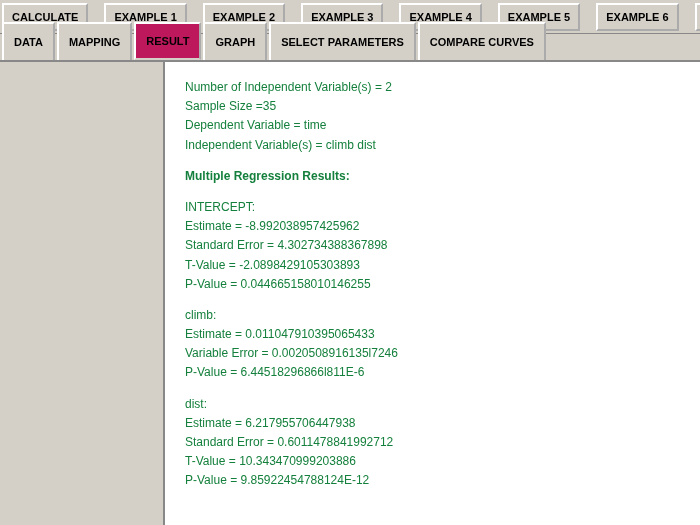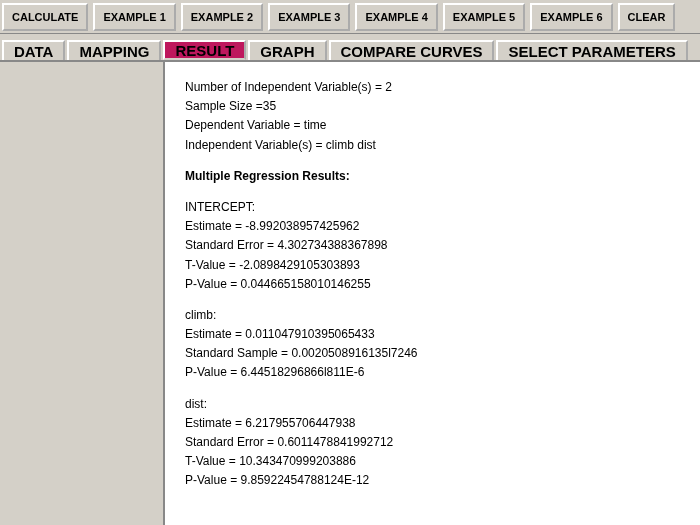--- a/index.html
+++ b/index.html
@@ -15,21 +15,21 @@
       font-size: 12px;
       overflow: hidden;
     }
     
     .toolbar {
       display: flex;
       align-items: center;
       background: #d4d0c8;
       border-bottom: 1px solid #888;
       padding: 2px 2px;
-      gap: 5px;
+      gap: 16px;
       height: 34px;
     }
     .toolbar-btn {
       background: #d4d0c8;
       border: 2px outset #fff;
       padding: 3px 8px;
       font-size: 11px;
       font-weight: bold;
       cursor: pointer;
       height: 28px;
@@ -43,24 +43,24 @@
       padding: 2px 2px 0 2px;
       gap: 2px;
       height: 28px;
       border-bottom: 2px solid #888;
     }
     .tab {
       background: #d4d0c8;
       border: 2px outset #fff;
       border-bottom: none;
       padding: 2px 10px;
-      font-size: 15px;
+      font-size: 11px;
       font-weight: bold;
       cursor: pointer;
-      height: 20px;
+      height: 38px;
       display: flex;
       align-items: center;
     }
     .tab.active {
       background: #be185d;
       border-bottom: 2px solid #d4d0c8;
       z-index: 1;
     }
     
     .main-content {
@@ -75,21 +75,21 @@
       height: 100%;
     }
     
     .right-panel {
       flex: 1;
       background: #ffffff;
       padding: 16px 20px;
       overflow-y: auto;
     }
     .result-text {
-      color: #000000;
+      color: #15803d;
       font-size: 12px;
       font-family: Arial, sans-serif;
       line-height: 1.6;
     }
     .result-text .section {
       margin-bottom: 12px;
     }
     .result-text .section-title {
       font-weight: bold;
       margin-bottom: 6px;
@@ -113,22 +113,22 @@
   <button class="toolbar-btn">EXAMPLE 5</button>
   <button class="toolbar-btn">EXAMPLE 6</button>
   <button class="toolbar-btn">CLEAR</button>
 </div>
 
 <div class="tabbar">
   <div class="tab">DATA</div>
   <div class="tab">MAPPING</div>
   <div class="tab active">RESULT</div>
   <div class="tab">GRAPH</div>
+  <div class="tab">SELECT PARAMETERS</div>
   <div class="tab">COMPARE CURVES</div>
-  <div class="tab">SELECT PARAMETERS</div>
 </div>
 
 <div class="main-content">
 
   <div class="left-panel"></div>
 
   <div class="right-panel">
     <div class="result-text">
 
       <div class="section">
@@ -146,21 +146,21 @@
         <p class="bold-label">INTERCEPT:</p>
         <p>Estimate = -8.992038957425962</p>
         <p>Standard Error = 4.302734388367898</p>
         <p>T-Value = -2.0898429105303893</p>
         <p>P-Value = 0.044665158010146255</p>
       </div>
 
       <div class="section">
         <p class="bold-label">climb:</p>
         <p>Estimate = 0.011047910395065433</p>
-        <p>Standard Sample = 0.0020508916135l7246</p>
+        <p>Variable Error = 0.0020508916135l7246</p>
         <p>P-Value = 6.44518296866l811E-6</p>
       </div>
 
       <div class="section">
         <p class="bold-label">dist:</p>
         <p>Estimate = 6.217955706447938</p>
         <p>Standard Error = 0.6011478841992712</p>
         <p>T-Value = 10.343470999203886</p>
         <p>P-Value = 9.85922454788124E-12</p>
       </div>

